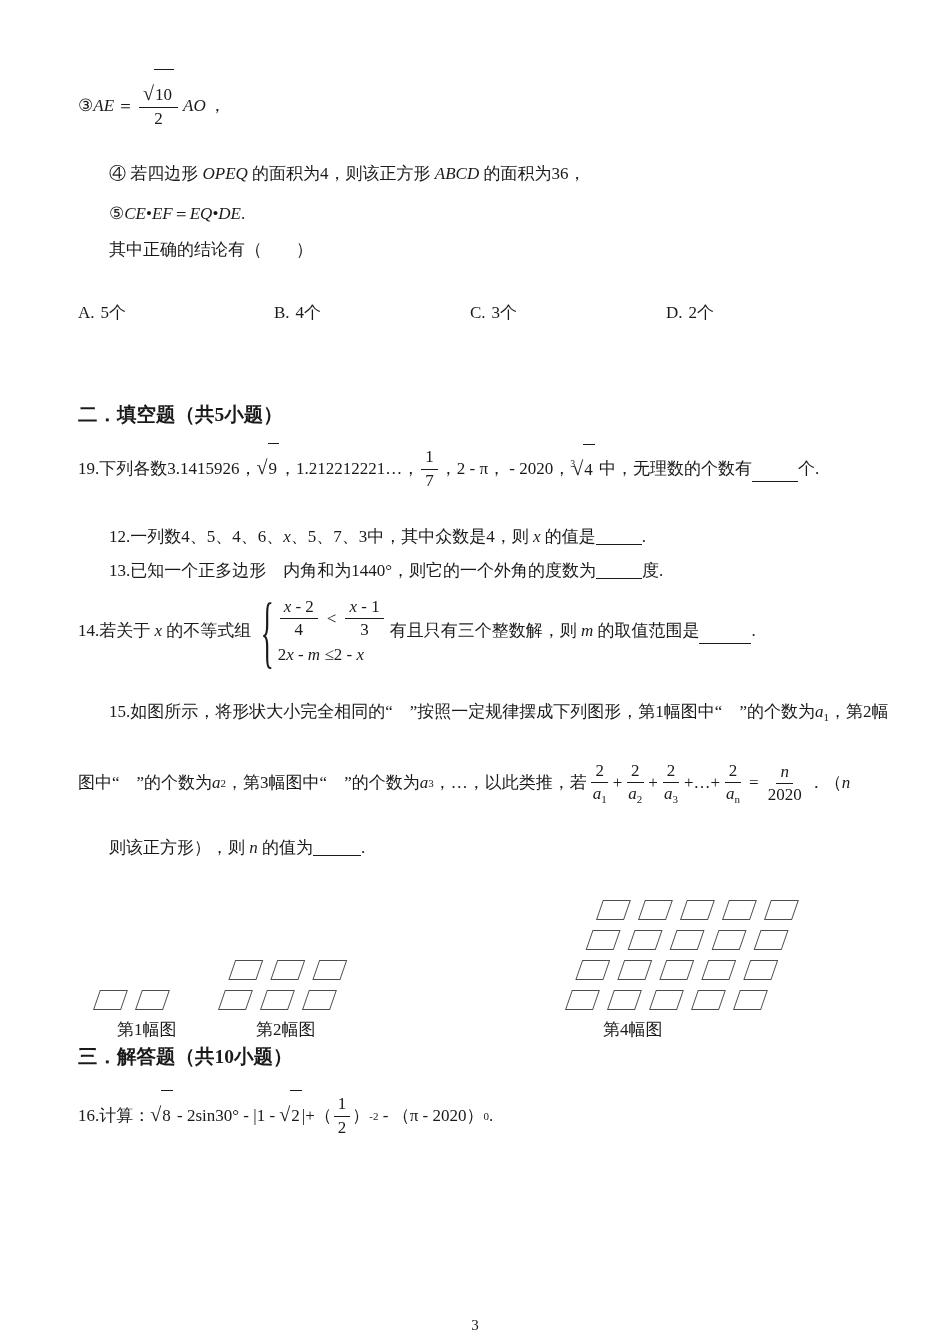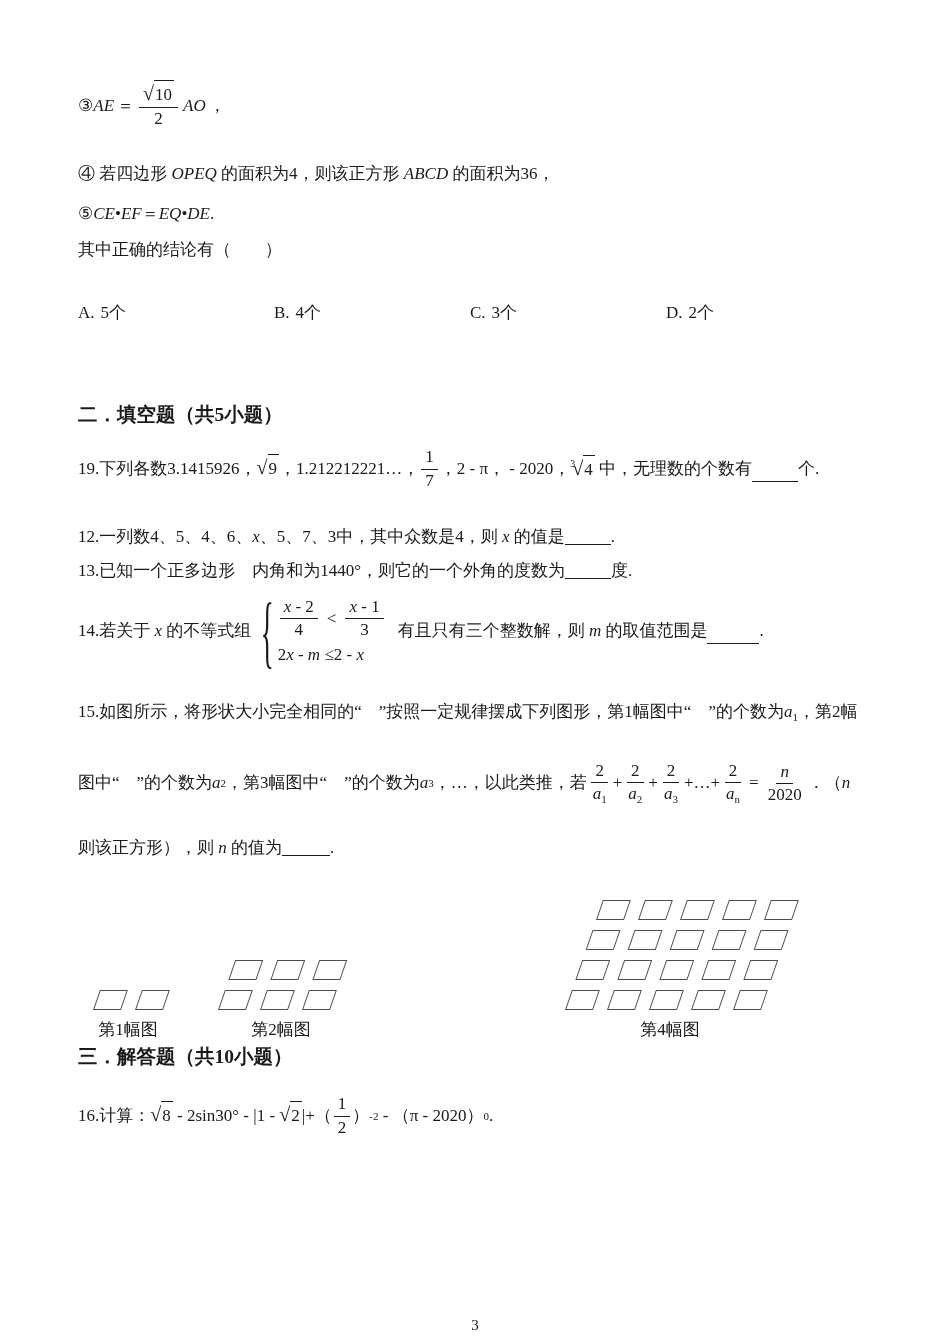--- a/index.html
+++ b/index.html
@@ -3,35 +3,35 @@
 <meta charset="utf-8">
 <style>
   html,body{margin:0;padding:0;background:#e8e8e8;}
   .page{
     width:950px;height:1344px;background:#ffffff;position:relative;
     font-family:"Liberation Serif","DejaVu Serif",serif;
     color:#1a1a1a;font-size:17px;line-height:1.35;overflow:hidden;
     margin:0 auto;
   }
   .content{padding:0 55px 0 78px;}
-  .line{white-space:nowrap;}
+  .line{white-space:nowrap;margin-left:31px;}
   .m-line{display:flex;align-items:center;white-space:nowrap;}
   .m-line > *{white-space:pre;}
   .line > *{white-space:pre;}
   i{font-family:"Liberation Serif","DejaVu Serif",serif;}
 
   
   .frac{display:inline-flex;flex-direction:column;align-items:center;vertical-align:middle;margin:0 2px;line-height:1.2;text-align:center;}
   .frac .num{display:block;border-bottom:1px solid #1a1a1a;padding:0 4px 1px 4px;}
   .frac .den{display:block;padding:1px 4px 0 4px;}
 
   
   .sqrt{white-space:nowrap;display:inline-block;}
   .sqrt .sign{font-size:1.18em;line-height:1;}
-  .sqrt .rad{border-top:1px solid #1a1a1a;padding:4px 2px 0 1px;}
+  .sqrt .rad{border-top:1px solid #1a1a1a;padding:15px 2px 0 1px;}
   .cbrt-idx{font-size:10px;vertical-align:8px;margin-right:-3px;}
 
   .sub{font-size:11px;vertical-align:-4px;}
   .sup{font-size:11px;vertical-align:7px;}
 
   .blank{display:inline-block;width:46px;height:14px;border-bottom:1.2px solid #1a1a1a;vertical-align:-3px;}
   .m-line .blank{align-self:center;margin-top:10px;}
 
   
   .b-item3{margin-top:76px;min-height:60px;}
@@ -54,27 +54,27 @@
   .b-figs{margin-top:18px;position:relative;height:164px;}
   .b-h3{margin-top:2px;}
   .b-q16{margin-top:19px;min-height:54px;}
 
   
   .system{display:inline-flex;align-items:center;margin:0 4px;}
   .brace{display:inline-block;font-size:34px;transform:scale(0.8,2.35);transform-origin:center;margin:0 2px 0 4px;font-weight:400;}
   .sys-rows{display:flex;flex-direction:column;gap:3px;align-items:flex-start;}
   .sys-row{display:flex;align-items:center;white-space:pre;}
   .rel{margin:0 7px;}
-  .after-sys{margin-left:8px;font-family:Liberation Serif, serif;}
+  .after-sys{font-family:Liberation Serif, serif;}
 
   
   .fig-group{position:absolute;bottom:0;display:flex;flex-direction:column;}
   .pgrid{display:grid;gap:10px 14px;transform:skewX(-19deg);transform-origin:0 100%;}
   .pcell{width:28px;height:20px;border:1.6px solid #4d4d4d;background:#fff;box-sizing:border-box;}
-  .fig-label{margin-top:9px;text-align:center;font-size:17px;}
+  .fig-label{margin-top:9px;text-align:left;font-size:17px;margin-left:24px;}
   .fg1{left:15px;}
   .fg2{left:140px;}
   .fg3{left:299px;}
   .fg4{left:487px;}
   .fg2 .fig-label,.fg3 .fig-label,.fg4 .fig-label{padding-left:14px;}
 
   .eqgap{margin:0 3px;}
   .pagenum{position:absolute;left:0;right:0;top:1315px;text-align:center;font-size:15px;}
 </style>
 </head>

